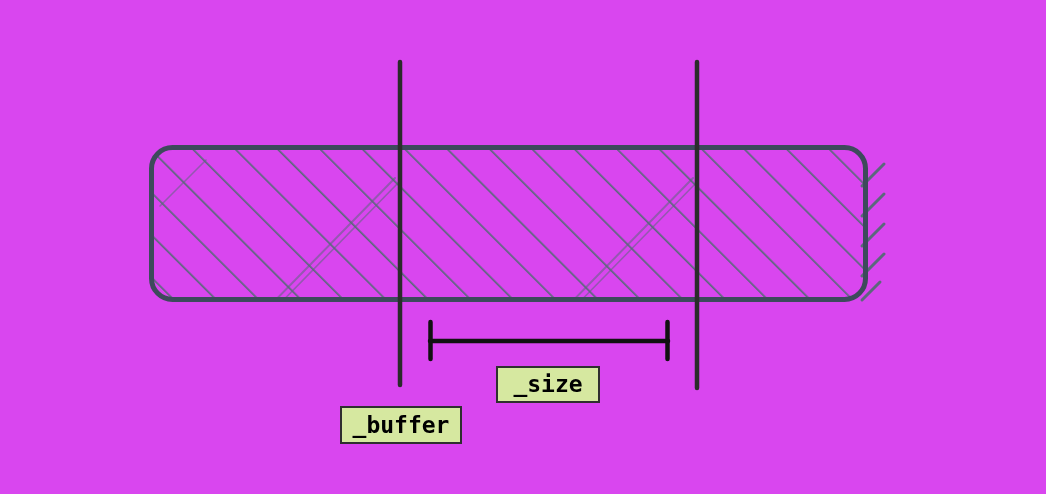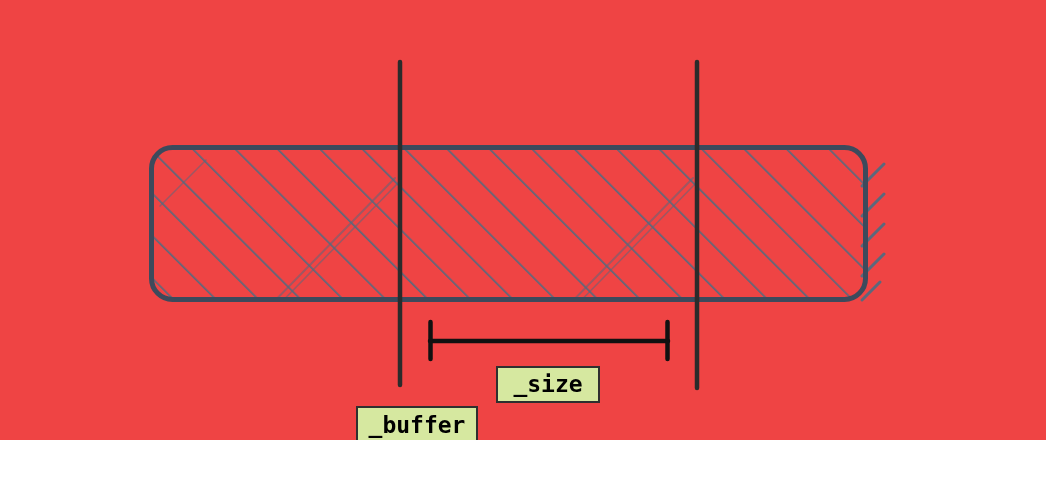--- a/index.html
+++ b/index.html
@@ -6,22 +6,22 @@
     margin: 0;
     padding: 0;
     background: #ffffff;
   }
   body {
     font-family: "DejaVu Sans Mono", monospace;
   }
   #canvas {
     position: relative;
     width: 1046px;
-    height: 440px;
-    background: #ef4444;
+    height: 494px;
+    background: #d946ef;
     overflow: hidden;
   }
   #diagram-svg {
     position: absolute;
     left: 0;
     top: 0;
     width: 1046px;
     height: 502px;
     display: block;
   }
@@ -36,21 +36,21 @@
     color: #000000;
     font-family: "DejaVu Sans Mono", monospace;
     font-size: 23px;
     font-weight: 700;
     letter-spacing: 0px;
     line-height: 1;
     white-space: nowrap;
     user-select: none;
   }
   #label-buffer {
-    left: 356px;
+    left: 340px;
     top: 406px;
     width: 122px;
     height: 38px;
   }
   #label-size {
     left: 496px;
     top: 366px;
     width: 104px;
     height: 37px;
   }

